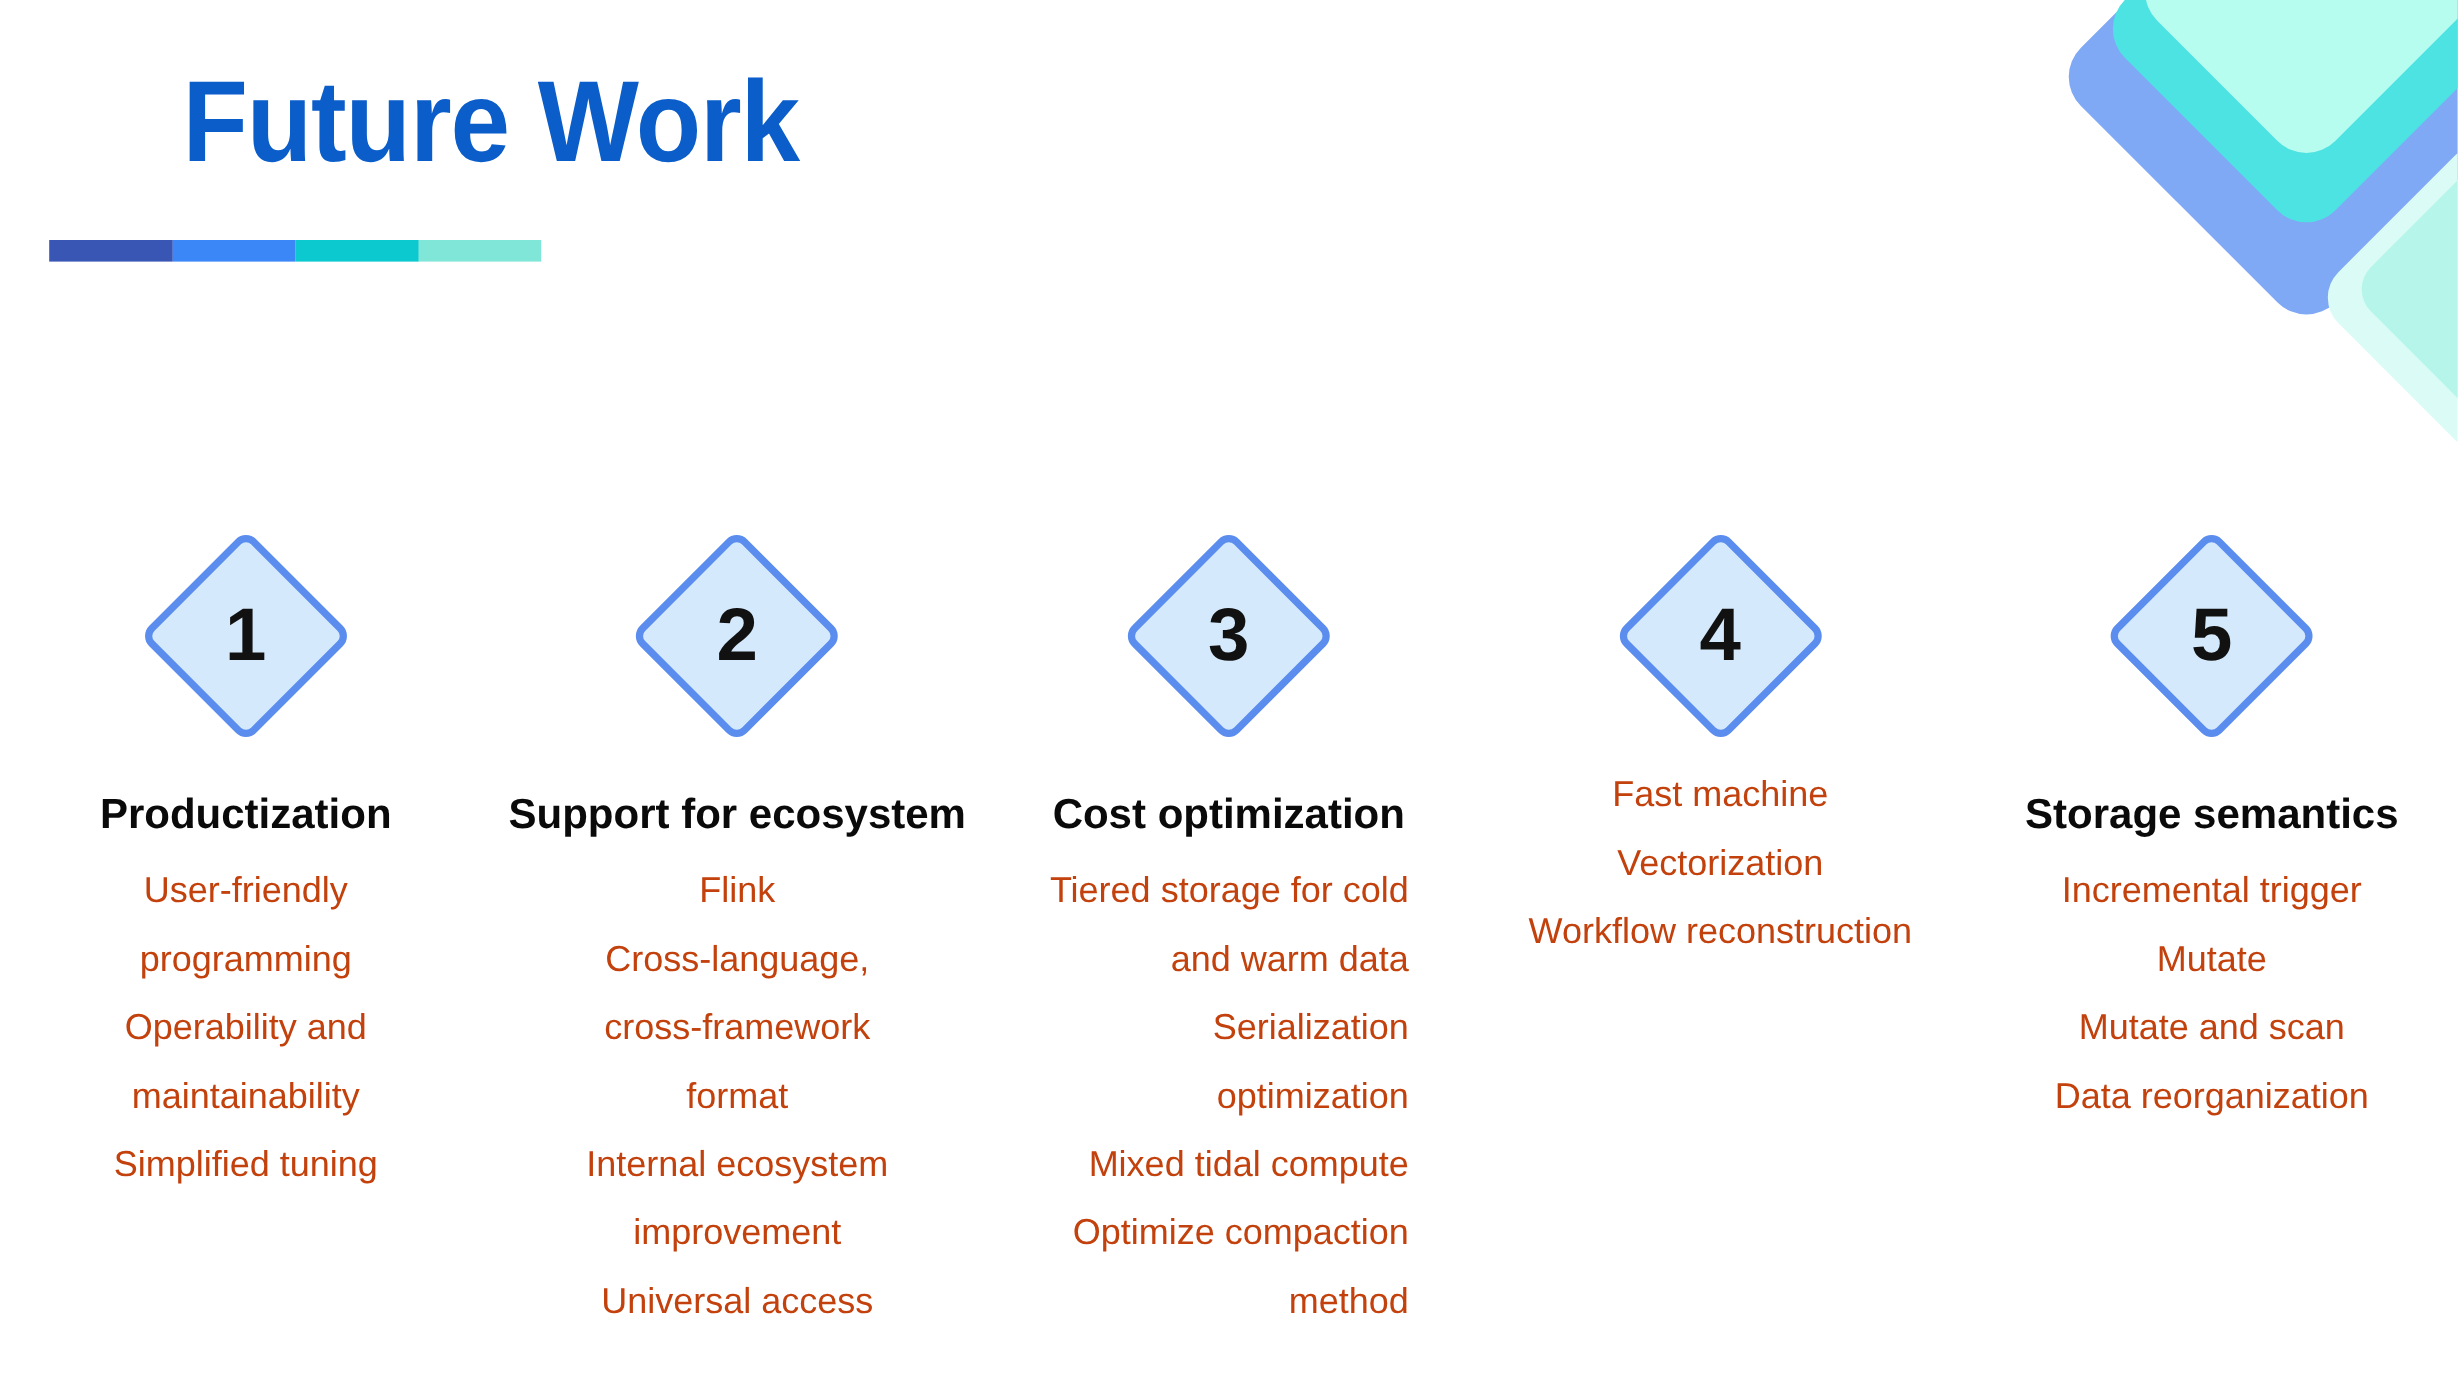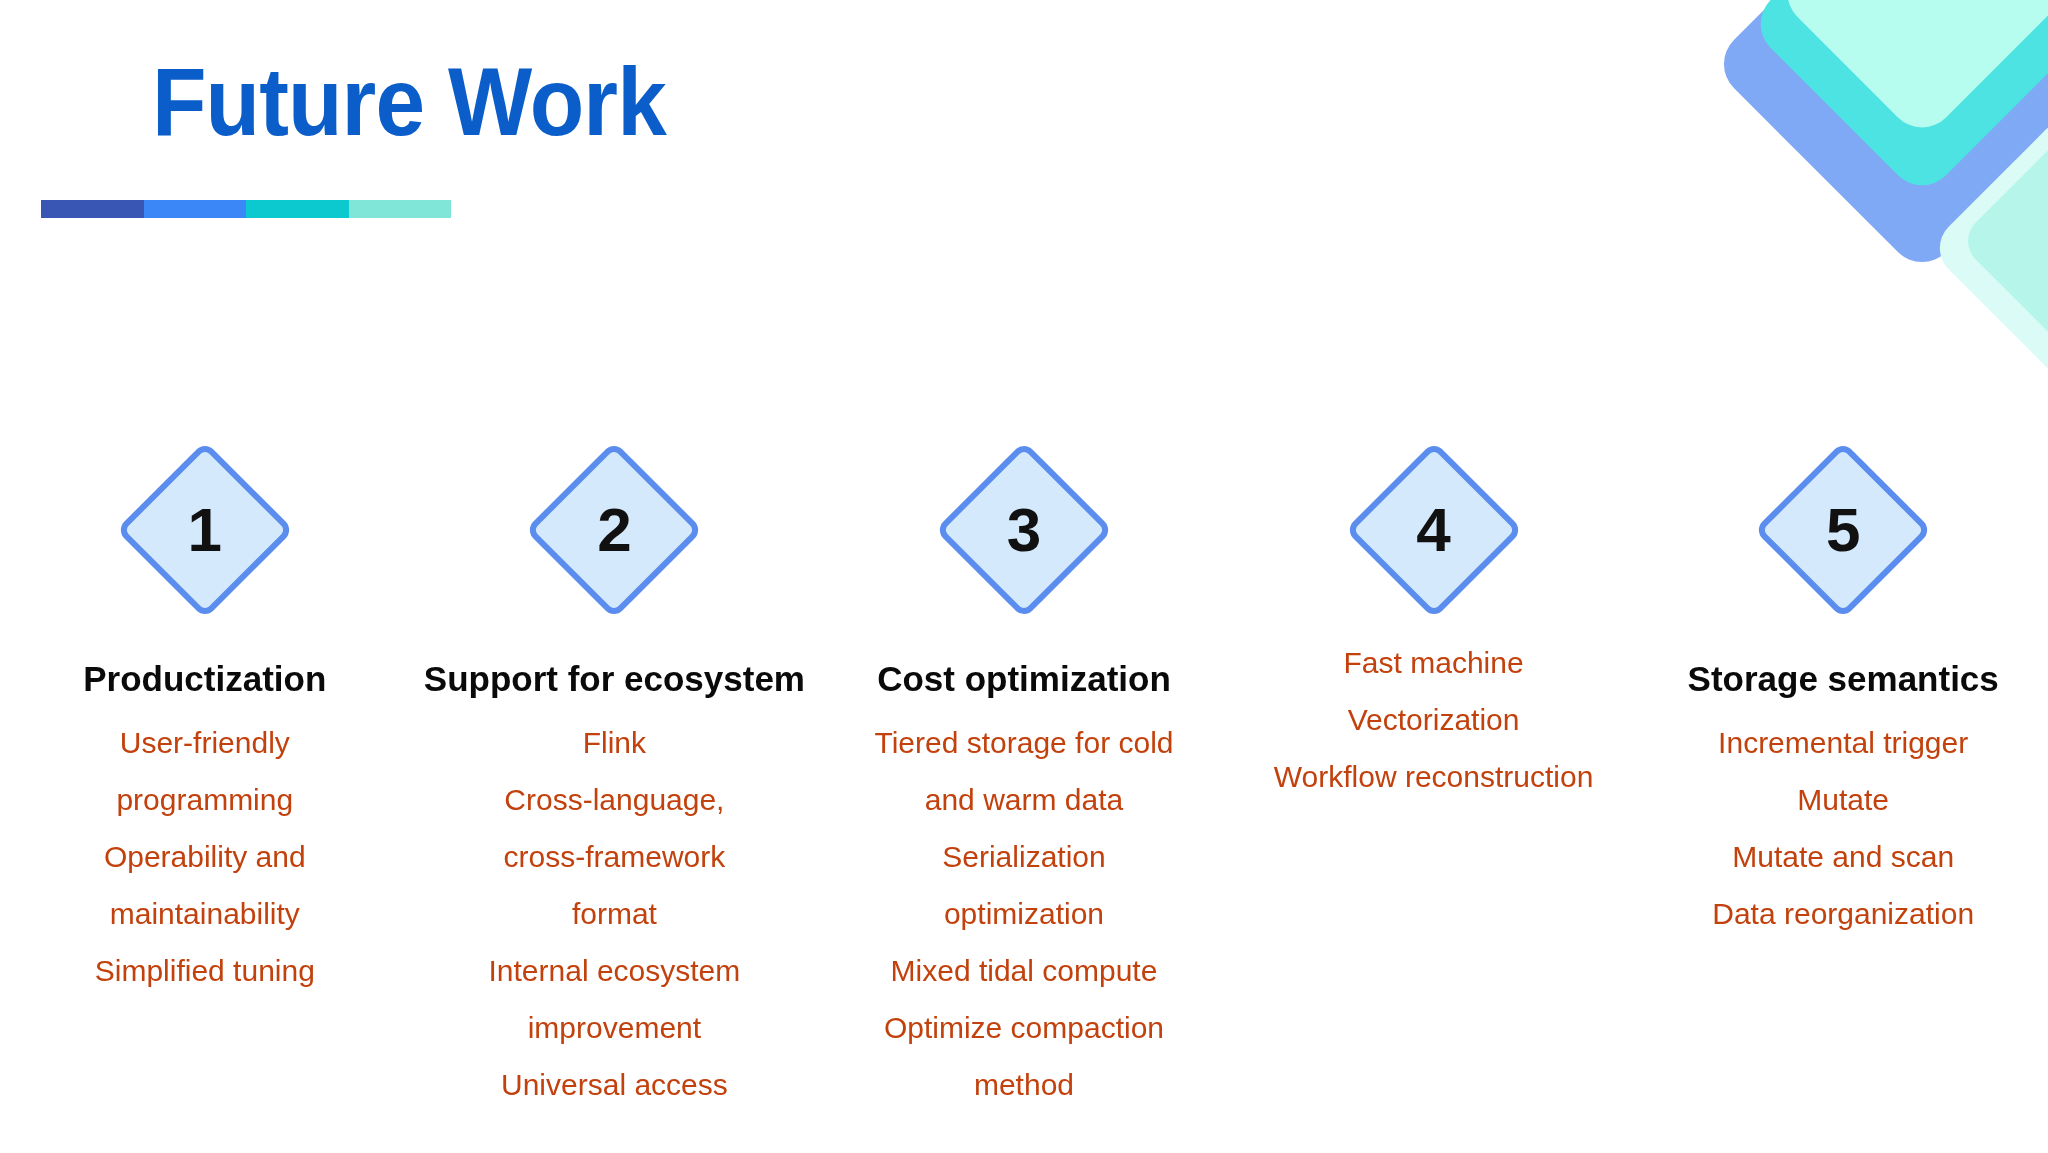--- a/index.html
+++ b/index.html
@@ -124,21 +124,21 @@
     text-align: center;
     font-size: 30px;
     line-height: 57px;
     color: #c2410c;
   }
   .col-item { white-space: normal; }
 
   
   .col-1 .col-items { width: 230px; }
   .col-2 .col-items { width: 300px; }
-  .col-3 .col-items { width: 300px; }
+  .col-3 .col-items { width: 300px; text-align: right; }
   .col-4 .col-items { width: 330px; }
   .col-5 .col-items { width: 300px; }
 </style>
 </head>
 <body>
 
 <div id="decor">
   <div class="chev chev-a"></div>
   <div class="chev chev-b"></div>
   <div class="chev chev-c"></div>

